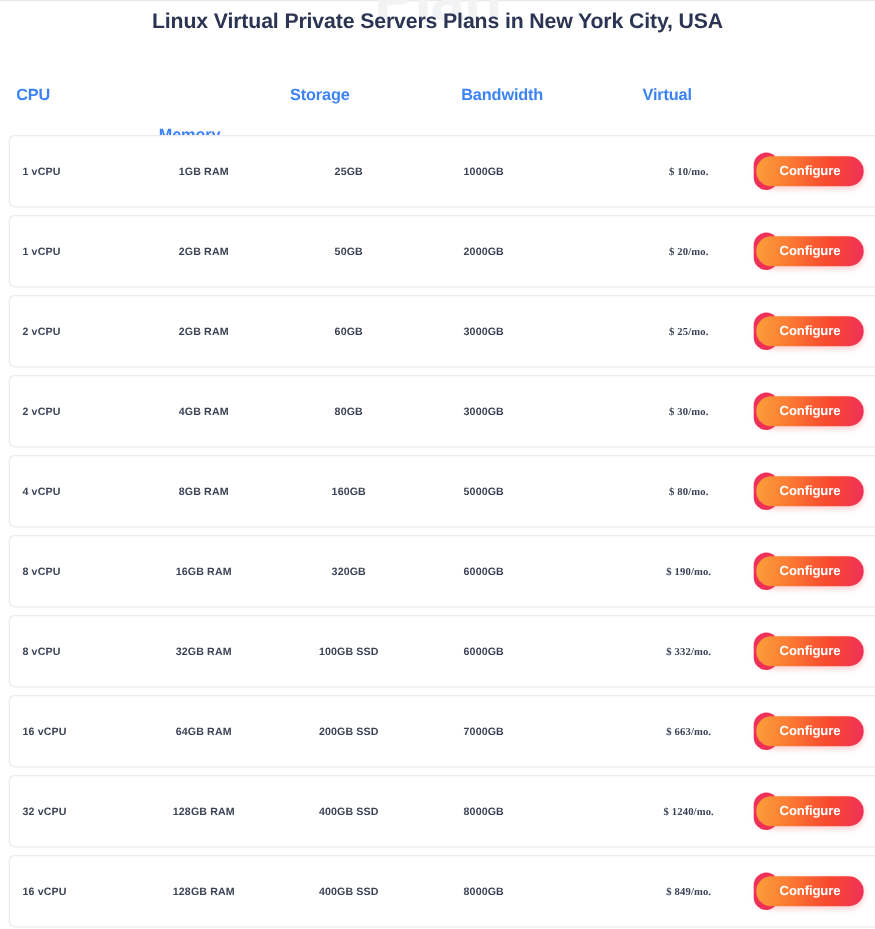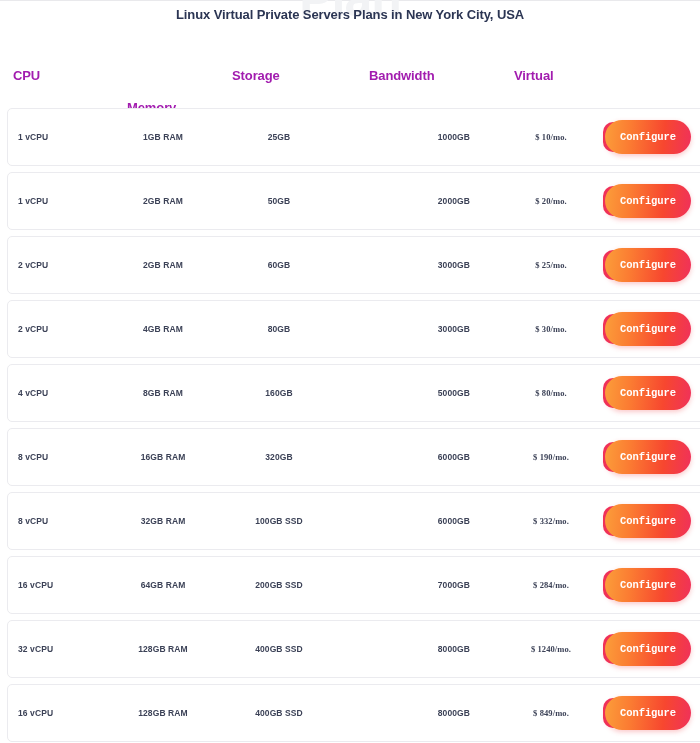--- a/index.html
+++ b/index.html
@@ -49,42 +49,42 @@
     line-height: 1;
     user-select: none;
     white-space: nowrap;
   }
 
   .page-title {
     position: absolute;
     left: 0; right: 0;
     top: 7px;
     text-align: center;
-    font-size: 13px;
+    font-size: 17px;
     font-weight: 700;
     color: #2b3553;
     letter-spacing: -0.1px;
     white-space: nowrap;
   }
 
   
   .table-header {
     position: absolute;
     top: 68px;
     left: 0;
     width: 700px;
     height: 24px;
   }
 
   .hdr-cell {
     position: absolute;
     top: 0;
     font-size: 13px;
     font-weight: 700;
-    color: #a21caf;
+    color: #3b82f6;
     white-space: nowrap;
     letter-spacing: -0.1px;
   }
 
   .hdr-cpu       { left: 13px; }
   .hdr-memory    { left: 127px; margin-top: 32px; }
   .hdr-storage   { left: 232px; }
   .hdr-bandwidth { left: 369px; }
   .hdr-monthly   { left: 514px; }
 
@@ -114,21 +114,21 @@
     font-weight: 600;
     color: #3c4257;
     white-space: nowrap;
     letter-spacing: 0.1px;
     text-align: center;
   }
 
   .cell-cpu       { left: 10px;   width: 70px;  text-align: left; }
   .cell-memory    { left: 113px; width: 84px; }
   .cell-storage   { left: 228px; width: 86px; }
-  .cell-bandwidth { left: 376px; width: 86px; text-align: right; }
+  .cell-bandwidth { left: 336px; width: 86px; }
   .cell-monthly   { left: 500px; width: 86px; font-family: Liberation Serif, serif; }
 
   
   .btn-shadow {
     position: absolute;
     top: 50%;
     left: 595px;
     transform: translateY(-50%);
     width: 20px;
     height: 30px;
@@ -136,26 +136,26 @@
     background: #f0315a;
     z-index: 1;
   }
 
   .configure-btn {
     position: absolute;
     top: 50%;
     left: 597px;
     transform: translateY(-50%);
     width: 86px;
-    height: 34px;
+    height: 24px;
     border: none;
     border-radius: 17px;
     background: linear-gradient(95deg, #fb9e3a 0%, #fb7b32 30%, #f7472f 68%, #f0315a 100%);
     color: #ffffff;
-    font-family: Liberation Mono, monospace;
+    font-family: Liberation Sans, sans-serif;
     font-size: 10.5px;
     font-weight: 700;
     letter-spacing: -0.1px;
     cursor: pointer;
     z-index: 2;
     box-shadow: 0 2px 5px rgba(240,60,70,0.28);
   }
 </style>
 </head>
 <body>
@@ -246,21 +246,21 @@
     <div class="cell cell-monthly">$ 332/mo.</div>
     <div class="btn-shadow"></div>
     <button class="configure-btn">Configure</button>
   </div>
 
   <div class="plan-row">
     <div class="cell cell-cpu">16 vCPU</div>
     <div class="cell cell-memory">64GB RAM</div>
     <div class="cell cell-storage">200GB SSD</div>
     <div class="cell cell-bandwidth">7000GB</div>
-    <div class="cell cell-monthly">$ 284/mo.</div>
+    <div class="cell cell-monthly">$ 663/mo.</div>
     <div class="btn-shadow"></div>
     <button class="configure-btn">Configure</button>
   </div>
 
   <div class="plan-row">
     <div class="cell cell-cpu">32 vCPU</div>
     <div class="cell cell-memory">128GB RAM</div>
     <div class="cell cell-storage">400GB SSD</div>
     <div class="cell cell-bandwidth">8000GB</div>
     <div class="cell cell-monthly">$ 1240/mo.</div>

